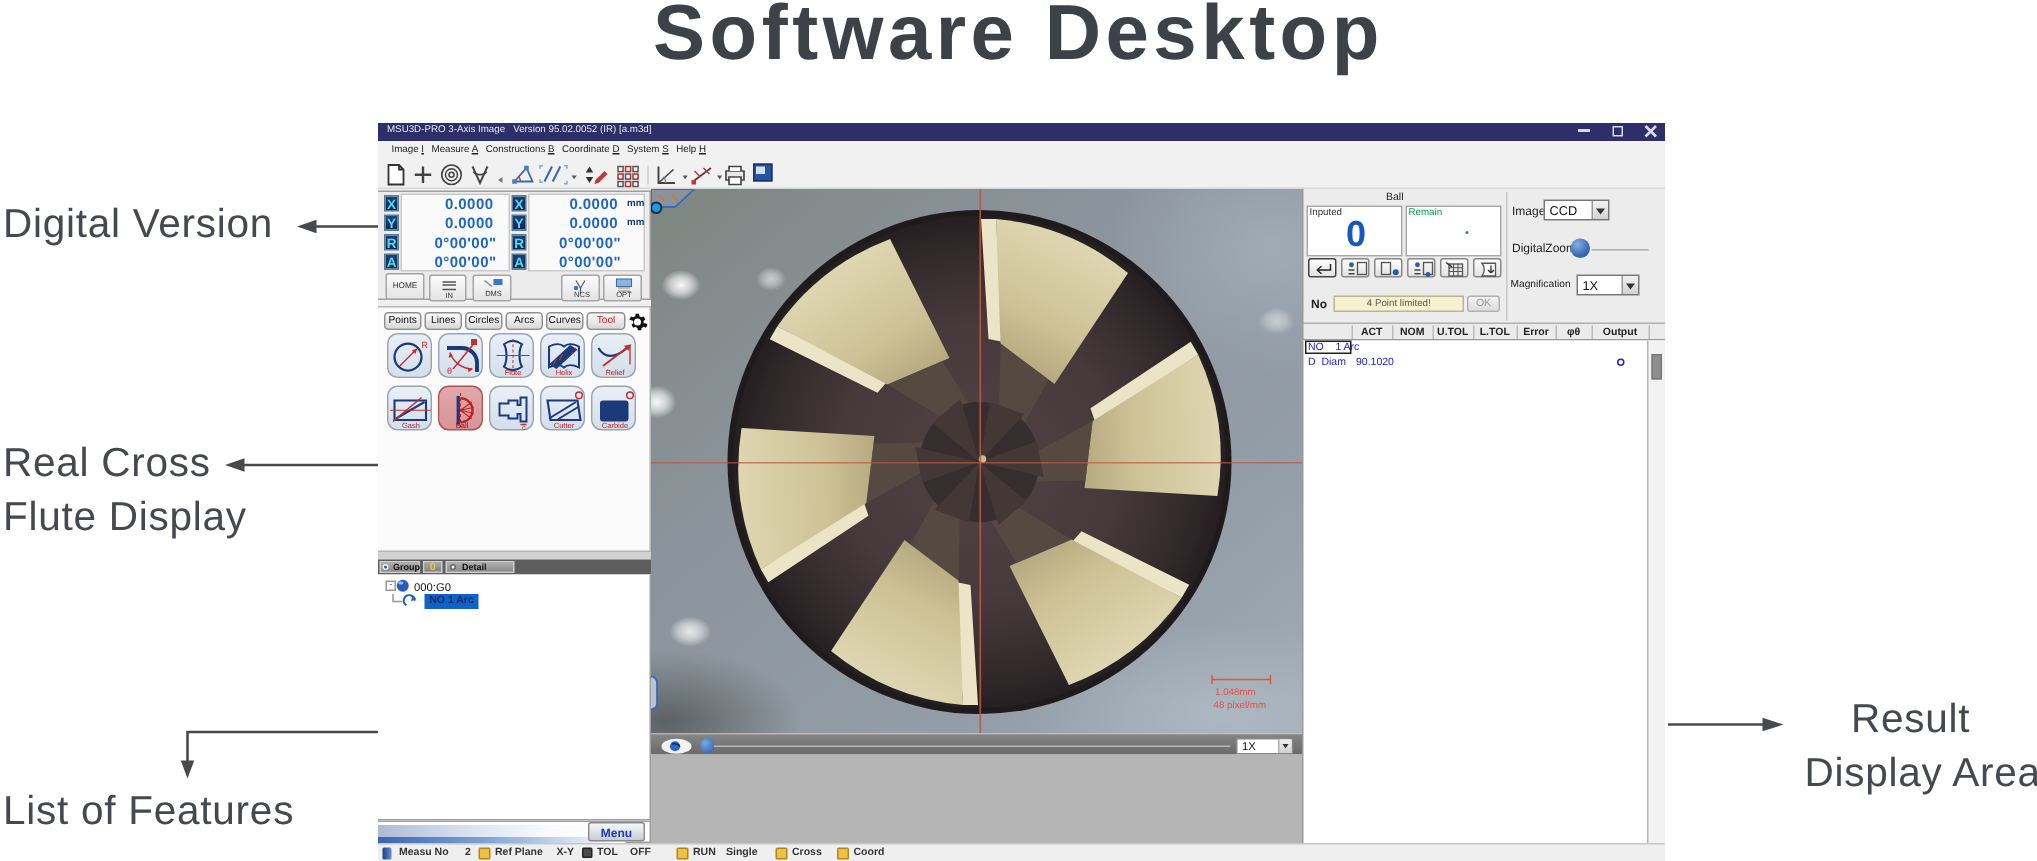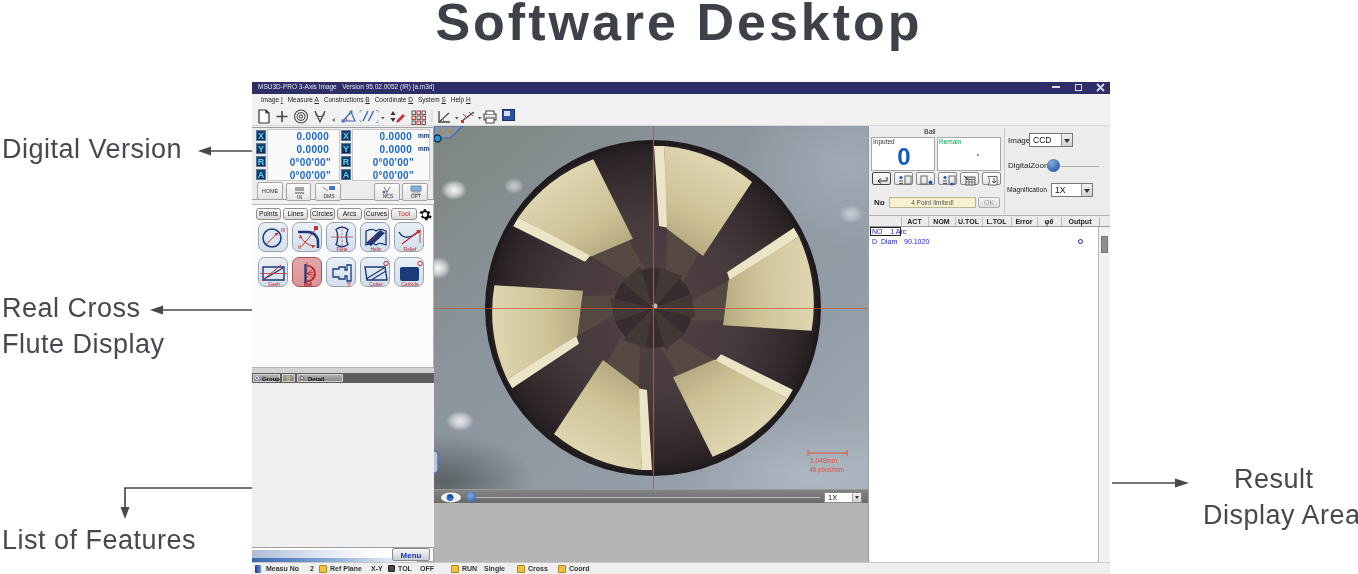--- a/index.html
+++ b/index.html
@@ -299,20 +299,35 @@
         <span style="position:absolute;left:1px;top:1px;width:4px;height:4px;border-radius:50%;background:#2060c0;border:1px solid #eee;"></span>
         <span style="position:absolute;left:8px;top:0.5px;font-size:6px;font-weight:bold;color:#111;white-space:nowrap;">Group</span>
       </div>
     <div class="a" style="left:30px;top:1px;width:13px;height:8px;background:linear-gradient(180deg,#a8a8a8,#828282);border:1px solid #cfcfcf;font-size:7px;font-weight:bold;color:#e8c832;text-align:center;line-height:8px;">0</div>
     <div class="a" style="left:45px;top:1px;width:46px;height:8px;background:linear-gradient(180deg,#b0b0b0,#8a8a8a);border:1px solid #cfcfcf;">
         <span style="position:absolute;left:2px;top:1px;width:4px;height:4px;border-radius:50%;background:#f5f5f5;border:1px solid #666;"></span>
         <span style="position:absolute;left:10px;top:0.5px;font-size:6px;font-weight:bold;color:#111;white-space:nowrap;">Detail</span>
       </div>
   </div>
 
+  <div class="a" style="left:0;top:301px;width:182px;height:164px;background:#ffffff;border:1px solid #9f9f9f;border-top:none;border-left:none;">
+    <div class="a" style="left:5px;top:4px;width:7px;height:7px;border:1px solid #999;background:#fff;font-size:6px;line-height:5px;text-align:center;color:#555;">-</div>
+    <svg class="a" style="left:12px;top:3px;" width="9" height="9">
+        <circle cx="4.5" cy="4.5" r="4" fill="#2a5ac0"></circle>
+        <ellipse cx="3.2" cy="2.6" rx="1.8" ry="1.1" fill="#9cc0f0" opacity="0.9"></ellipse>
+      </svg>
+    <div class="a" style="left:24px;top:4px;font-size:7.5px;color:#111;">000:G0</div>
+    <path class="a"></path>
+    <svg class="a" style="left:9px;top:13px;" width="20" height="10">
+        <path d="M1 0 v5 h6" stroke="#999" stroke-width="1" fill="none"></path>
+        <path d="M10 7.5 a3.6 3.6 0 1 1 5.4 -3" stroke="#2a5ac0" stroke-width="1.3" fill="none"></path>
+        <path d="M13.8 1 l2.8 2.4 l-3.5 1.5 z" fill="#2a5ac0"></path>
+      </svg>
+    <div class="a" style="left:31px;top:13px;width:36px;height:10px;background:#0f62c8;color:#062c66;font-size:7px;font-weight:bold;line-height:10px;text-align:center;">NO 1 Arc</div>
+  </div>
 
   <div class="a" style="left:0;top:465px;width:182px;height:15px;background:#ffffff;border:1px solid #9f9f9f;border-left:none;">
     <div class="a" style="left:0;top:2px;width:150px;height:11px;background:linear-gradient(90deg, rgba(55,85,150,0.4), rgba(125,155,205,0.25) 45%, rgba(205,220,238,0.14) 75%, rgba(255,255,255,0));"></div>
     <div class="a" style="left:0;top:10px;width:165px;height:3.5px;background:linear-gradient(90deg,#3a66b0,#84a6d6 45%,#d6e2f0 80%,#fff);"></div>
     <div class="a" style="left:140px;top:0px;width:38px;height:13px;border:1px solid #8a8a8a;border-radius:2px;background:linear-gradient(180deg,#f8f8f8,#c8cdd4);font-size:8px;font-weight:bold;color:#1a3ab8;text-align:center;line-height:13px;">Menu</div>
   </div>
 
   <div class="a" style="left:182px;top:44px;width:434px;height:363px;overflow:hidden;">
     <svg width="434" height="363" viewBox="0 0 434 363">
       <defs>

